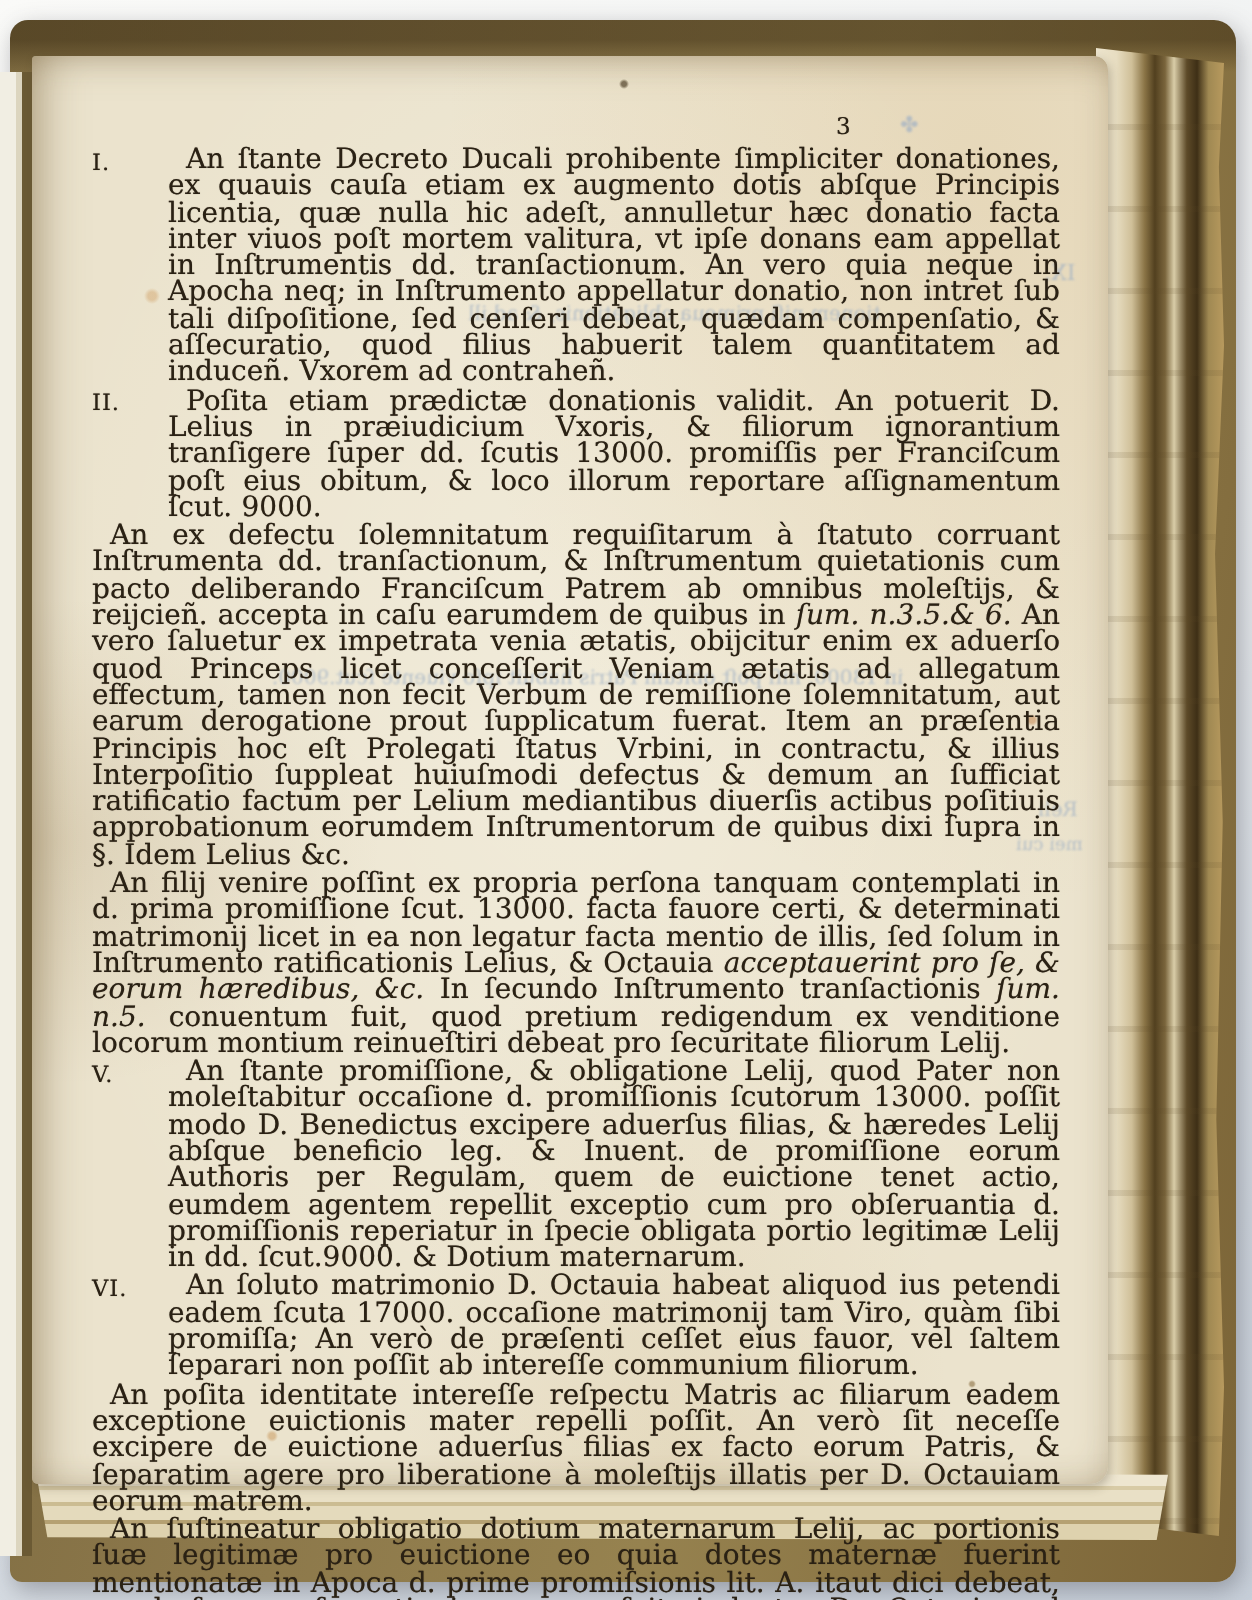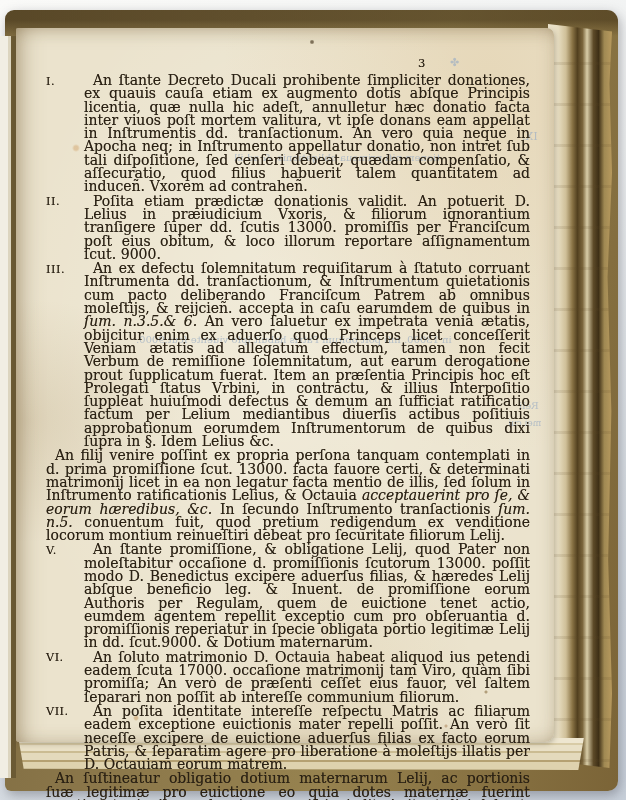--- a/index.html
+++ b/index.html
@@ -134,36 +134,34 @@
       <div>
           <div class="section-row">
             <div class="numeral">I.</div>
             <div class="sec-text"><span>An ſtante Decreto Ducali prohibente ſimpliciter donationes, ex quauis cauſa etiam ex augmento dotis abſque Principis licentia, quæ nulla hic adeſt, annulletur hæc donatio facta inter viuos poſt mortem valitura, vt ipſe donans eam appellat in Inſtrumentis dd. tranſactionum. An vero quia neque in Apocha neq; in Inſtrumento appellatur donatio, non intret ſub tali diſpoſitione, ſed cenſeri debeat, quædam compenſatio, &amp; aſſecuratio, quod filius habuerit talem quantitatem ad induceñ. Vxorem ad contraheñ.</span></div>
           </div>
           <div class="section-row">
             <div class="numeral">II.</div>
             <div class="sec-text"><span>Poſita etiam prædictæ donationis validit. An potuerit D. Lelius in præiudicium Vxoris, &amp; filiorum ignorantium tranſigere ſuper dd. ſcutis 13000. promiſſis per Franciſcum poſt eius obitum, &amp; loco illorum reportare aſſignamentum ſcut. 9000.</span></div>
           </div>
           <div class="section-row">
-            <div class="numeral">III.</div>
             <div class="sec-text"><span>An ex defectu ſolemnitatum requiſitarum à ſtatuto corruant Inſtrumenta dd. tranſactionum, &amp; Inſtrumentum quietationis cum pacto deliberando Franciſcum Patrem ab omnibus moleſtijs, &amp; reijcieñ. accepta in caſu earumdem de quibus in </span><span class="it">ſum. n.3.5.&amp; 6.</span><span> An vero ſaluetur ex impetrata venia ætatis, obijcitur enim ex aduerſo quod Princeps licet conceſſerit Veniam ætatis ad allegatum effectum, tamen non fecit Verbum de remiſſione ſolemnitatum, aut earum derogatione prout ſupplicatum fuerat. Item an præſentia Principis hoc eſt Prolegati ſtatus Vrbini, in contractu, &amp; illius Interpoſitio ſuppleat huiuſmodi defectus &amp; demum an ſufficiat ratificatio factum per Lelium mediantibus diuerſis actibus poſitiuis approbationum eorumdem Inſtrumentorum de quibus dixi ſupra in §. Idem Lelius &amp;c.</span></div>
           </div>
           <div class="section-row">
             <div class="sec-text"><span>An filij venire poſſint ex propria perſona tanquam contemplati in d. prima promiſſione ſcut. 13000. facta fauore certi, &amp; determinati matrimonij licet in ea non legatur facta mentio de illis, ſed ſolum in Inſtrumento ratificationis Lelius, &amp; Octauia </span><span class="it">acceptauerint pro ſe, &amp; eorum hæredibus, &amp;c.</span><span> In ſecundo Inſtrumento tranſactionis </span><span class="it">ſum. n.5.</span><span> conuentum fuit, quod pretium redigendum ex venditione locorum montium reinueſtiri debeat pro ſecuritate filiorum Lelij.</span></div>
           </div>
           <div class="section-row">
             <div class="numeral">V.</div>
             <div class="sec-text"><span>An ſtante promiſſione, &amp; obligatione Lelij, quod Pater non moleſtabitur occaſione d. promiſſionis ſcutorum 13000. poſſit modo D. Benedictus excipere aduerſus filias, &amp; hæredes Lelij abſque beneficio leg. &amp; Inuent. de promiſſione eorum Authoris per Regulam, quem de euictione tenet actio, eumdem agentem repellit exceptio cum pro obſeruantia d. promiſſionis reperiatur in ſpecie obligata portio legitimæ Lelij in dd. ſcut.9000. &amp; Dotium maternarum.</span></div>
           </div>
           <div class="section-row">
             <div class="numeral">VI.</div>
             <div class="sec-text"><span>An ſoluto matrimonio D. Octauia habeat aliquod ius petendi eadem ſcuta 17000. occaſione matrimonij tam Viro, quàm ſibi promiſſa; An verò de præſenti ceſſet eius fauor, vel ſaltem ſeparari non poſſit ab intereſſe communium filiorum.</span></div>
           </div>
           <div class="section-row">
-            <div class="numeral">VII.</div>
             <div class="sec-text"><span>An poſita identitate intereſſe reſpectu Matris ac filiarum eadem exceptione euictionis mater repelli poſſit. An verò ſit neceſſe excipere de euictione aduerſus filias ex facto eorum Patris, &amp; ſeparatim agere pro liberatione à moleſtijs illatis per D. Octauiam eorum matrem.</span></div>
           </div>
           <div class="section-row">
             <div class="sec-text"><span>An ſuſtineatur obligatio dotium maternarum Lelij, ac portionis ſuæ legitimæ pro euictione eo quia dotes maternæ fuerint mentionatæ in Apoca d. prime promiſsionis lit. A. itaut dici debeat, quod ſpe conſequutionis earum fuit inducta D. Octauia ad contraheñ. matrimonium legitima autem Lelio competens in ſcut.9000. obligari non potuerit cum ſine aliqua detractione fuerit facta promiſſio quantitatis ſcut. 13000. in cuius locum hæc ſcuta 9000. fuerunt ſubrogata licet, quoad dotes maternas Lelij videatur ceſſare difficultas, quia tempore d. pro-</span></div>
           </div>
         </div>
       <div class="sig-row">
         <span class="sig-letter">A</span>
         <span class="sig-number">2</span>
         <span class="catchword">miſſio-</span>

